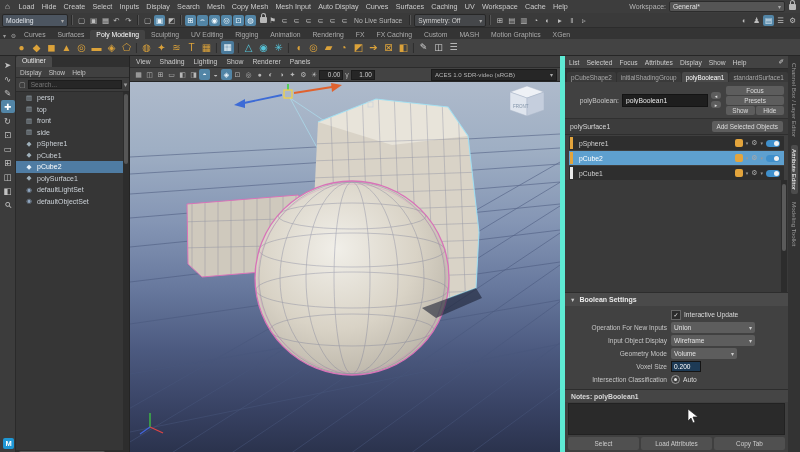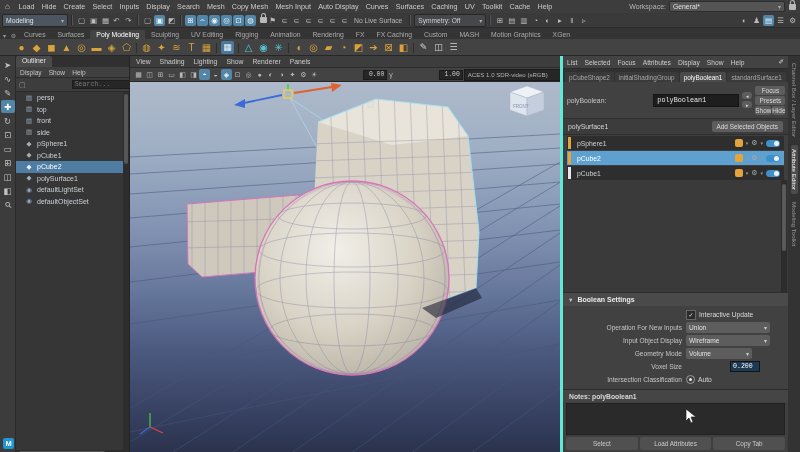--- a/index.html
+++ b/index.html
@@ -3,21 +3,21 @@
 <meta charset="utf-8">
 <style>
   html,body{margin:0;padding:0;background:#2b2b2b;}
   #root{position:relative;width:800px;height:452px;overflow:hidden;background:#3a3a3a;
         font-family:"Liberation Sans","DejaVu Sans",sans-serif;color:#c8c8c8;
         -webkit-font-smoothing:antialiased;font-size:7.5px;}
   .abs{position:absolute;}
   .row{display:flex;align-items:center;}
   .car{font-size:6px;color:#aaa;margin-left:2px;}
   .vsep{width:1px;height:10px;background:#2a2a2a;border-right:1px solid #555;margin:0 3px;flex:0 0 auto;}
-  input{font-family:Liberation Mono, monospace;box-sizing:border-box;margin-left:44px;}
+  input{font-family:Liberation Sans, sans-serif;box-sizing:border-box;}
 
   
   #menubar{left:0;top:0;width:800px;height:13px;background:#3d3d3d;border-bottom:1px solid #2e2e2e;display:flex;align-items:center;}
   .home-ic{color:#c8c8c8;font-size:8px;padding:0 5px;}
   .mb-items{display:flex;height:100%;align-items:center;}
   .mb-item{padding:0 3.6px;font-size:7.2px;color:#cccccc;white-space:nowrap;cursor:default;}
   .ws{margin-left:auto;display:flex;align-items:center;padding-right:4px;}
   .ws-label{color:#b5b5b5;font-size:7px;margin-right:3px;}
   .ws-select{width:108px;height:9px;background:#555;border:1px solid #2c2c2c;border-radius:2px;
              font-size:6.8px;color:#e0e0e0;display:flex;align-items:center;padding:0 3px;}
@@ -92,21 +92,21 @@
   .vp-toolbar{height:13px;background:#434343;display:flex;align-items:center;padding:0 3px;gap:1px;border-bottom:1px solid #262626;overflow:hidden;}
   .vp-ic{width:11px;height:11px;display:flex;align-items:center;justify-content:center;color:#b8b8b8;font-size:7px;border-radius:2px;flex:0 0 auto;}
   .vp-ic.on{background:#5285a6;color:#eef6fb;}
   .vp-num{width:24px;height:10px;background:#262626;border:1px solid #1b1b1b;color:#cfcfcf;font-size:6.4px;text-align:right;padding:0 2px;flex:0 0 auto;}
   .vp-glyph{color:#b8b8b8;font-size:7px;margin:0 1px;}
   .vp-colorspace{margin-left:auto;width:118px;height:10px;background:#262626;border:1px solid #1b1b1b;
       display:flex;align-items:center;font-size:6.1px;color:#b4b4b4;padding:0 3px;flex:0 0 auto;}
   .vp-colorspace .car{margin-left:auto;}
 
   
-  #aepanel{left:560px;top:56px;width:228px;height:396px;background:#3f3f3f;border-left:3px solid #5eead4;
+  #aepanel{left:560px;top:56px;width:228px;height:396px;background:#3f3f3f;border-left:5px solid #5eead4;
            display:flex;flex-direction:column;box-sizing:border-box;}
   .ae-menu{height:12px;display:flex;align-items:center;gap:7px;padding:0 4px;background:#434343;border-bottom:1px solid #2c2c2c;}
   .ae-menu span{font-size:6.7px;color:#cccccc;}
   .ae-pin{margin-left:auto;color:#b8b8b8;font-size:7px;}
   .ae-tabs{height:13px;background:#313131;display:flex;align-items:flex-end;padding:0 2px;gap:1px;}
   .ae-tab{padding:2px 4px 1px;font-size:6.4px;color:#a8a8a8;background:#3a3a3a;border-radius:2px 2px 0 0;white-space:nowrap;}
   .ae-tab.active{color:#ffffff;background:#4a4a4a;}
   .ae-noderow{height:32px;display:flex;align-items:center;padding:2px 4px;gap:3px;background:#414141;border-bottom:1px solid #303030;}
   .ae-nodelabel{width:50px;text-align:right;font-size:6.8px;color:#c6c6c6;}
   .ae-nodefield{width:86px;height:13px;background:#1e1e1e;border:1px solid #141414;color:#e6e6e6;font-size:6.8px;padding:0 3px;}
@@ -131,21 +131,21 @@
   .ae-row .gear{color:#a8a8a8;font-size:7px;}
   .ae-row .mini-car{font-size:5px;color:#999;}
   .ae-row .toggle{width:14px;height:7px;background:#3f8fcb;border-radius:4px;position:relative;margin-right:4px;}
   .ae-row .toggle::after{content:"";position:absolute;right:1px;top:1px;width:5px;height:5px;background:#f2f2f2;border-radius:50%;}
   .ae-spacer{flex:1;background:#3a3a3a;position:relative;}
   .ae-vscroll{position:absolute;right:1px;top:0;width:6px;height:100%;background:#2c2c2c;}
   .ae-vscroll .thumb{position:absolute;left:1px;top:4px;width:4px;height:60%;background:#5a5a5a;border-radius:2px;}
   .ae-sechead{height:13px;background:#4a4a4a;display:flex;align-items:center;gap:4px;padding:0 5px;border-top:1px solid #2d2d2d;}
   .ae-sechead .tri{font-size:5.5px;color:#cccccc;}
   .ae-sechead .lbl{font-size:7px;color:#eaeaea;font-weight:bold;}
-  .ae-settings{background:#414141;padding:2px 17px 3px;}
+  .ae-settings{background:#414141;padding:2px 0 3px;}
   .set-row{height:13px;display:flex;align-items:center;}
   .set-label{width:102px;text-align:right;font-size:6.6px;color:#c6c6c6;margin-right:4px;white-space:nowrap;}
   .chk{width:8px;height:8px;background:#2b2b2b;border:1px solid #666;display:flex;align-items:center;
        justify-content:center;color:#e8e8e8;font-size:6px;margin-right:3px;}
   .chk-lbl{font-size:6.7px;color:#dadada;}
   .dd{height:11px;background:#5d5d5d;border-radius:2px;display:flex;align-items:center;font-size:6.6px;
       color:#e2e2e2;padding:0 3px;}
   .dd .car{margin-left:auto;color:#ccc;}
   .dd.w78{width:78px;} .dd.w60{width:60px;}
   .voxfield{width:30px;height:11px;background:#1d3a55;border:1px solid #141414;color:#ffffff;font-size:6.6px;padding:0 2px;}
@@ -182,21 +182,21 @@
         <span class="mb-item">Display</span>
         <span class="mb-item">Search</span>
         <span class="mb-item">Mesh</span>
         <span class="mb-item">Copy Mesh</span>
         <span class="mb-item">Mesh Input</span>
         <span class="mb-item">Auto Display</span>
         <span class="mb-item">Curves</span>
         <span class="mb-item">Surfaces</span>
         <span class="mb-item">Caching</span>
         <span class="mb-item">UV</span>
-        <span class="mb-item">Toolkit</span>
+        <span class="mb-item">Workspace</span>
         <span class="mb-item">Cache</span>
         <span class="mb-item">Help</span>
     </div>
     <div class="ws">
       <span class="ws-label">Workspace:</span>
       <span class="ws-select">
         <span>General*</span>
         <span class="car">▾</span>
       </span>
       <span class="mini-lock"></span>

